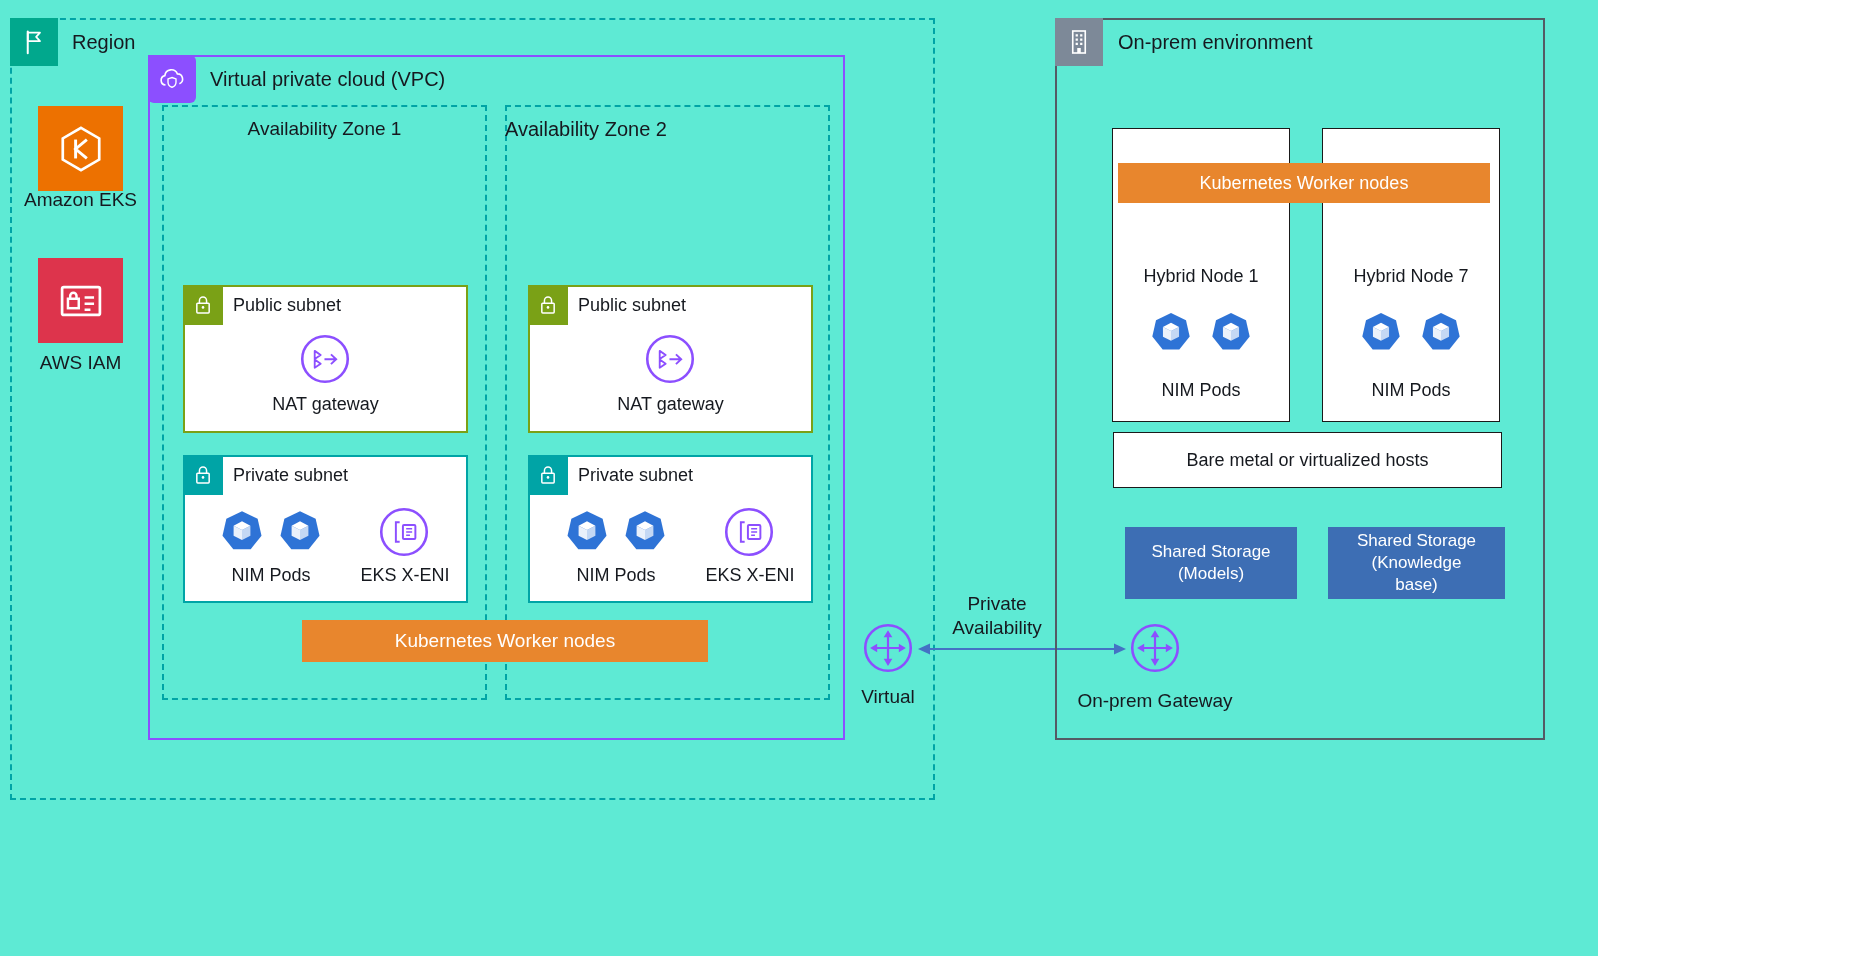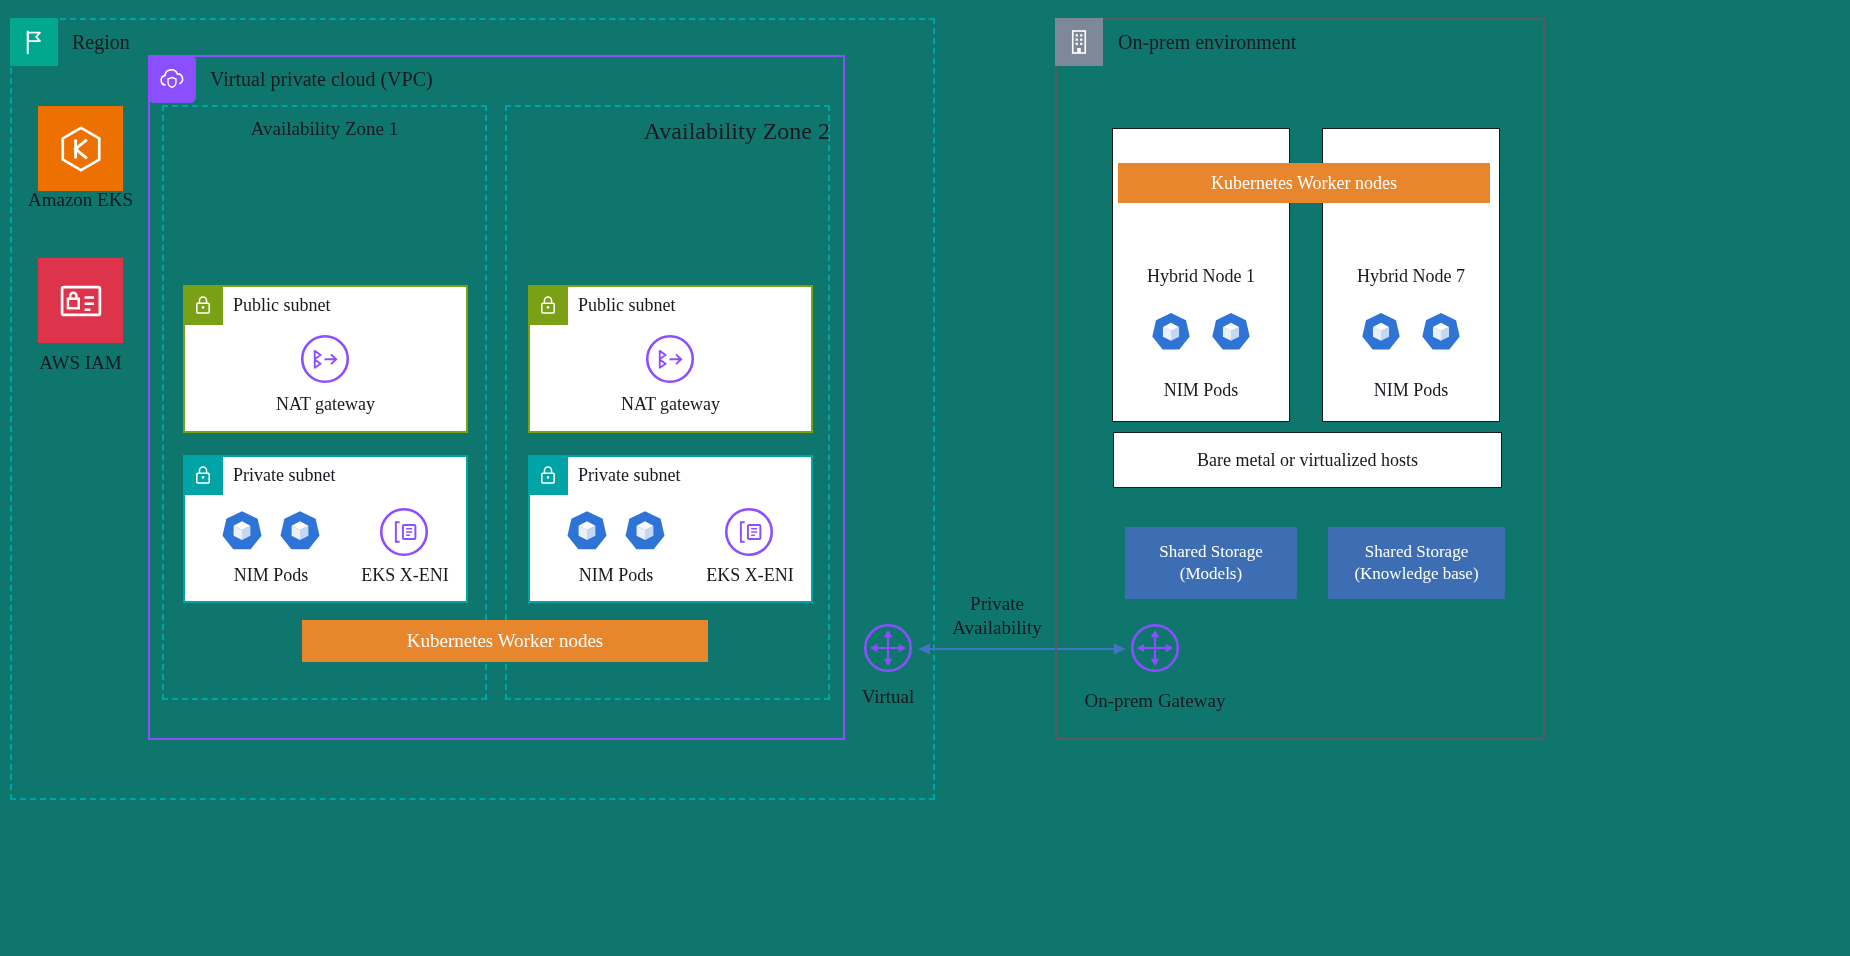--- a/index.html
+++ b/index.html
@@ -1,21 +1,21 @@
 <!DOCTYPE html>
 <html><head>
 <meta charset="utf-8">
 <style>
   * { margin:0; padding:0; box-sizing:border-box; }
   body {
     font-family:"Liberation Sans", sans-serif;
     background:#ffffff;
     color:#16191f;
   }
-  .canvas { position:relative; width:1850px; height:956px; background:#0f766e; overflow:hidden;font-family:Liberation Serif, serif; }
+  .canvas { position:relative; width:1598px; height:956px; background:#5eead4; overflow:hidden; }
   .abs { position:absolute; }
 
   
   .region-box { left:10px; top:18px; width:925px; height:782px; border:2px dashed #00A4A6; }
   .region-icon { left:10px; top:18px; width:48px; height:48px; background:#01A88D;
                  display:flex; align-items:center; justify-content:center; }
   .region-title { left:72px; top:18px; height:48px; line-height:48px; font-size:20px; }
 
   .eks-icon { left:38px; top:106px; width:85px; height:85px; background:#ED7100;
               display:flex; align-items:center; justify-content:center; }
@@ -26,21 +26,21 @@
 
   
   .vpc-box { left:148px; top:55px; width:697px; height:685px; border:2px solid #8C4FFF; }
   .vpc-icon { left:148px; top:55px; width:48px; height:48px; background:#8C4FFF; border-radius:6px;
               display:flex; align-items:center; justify-content:center; }
   .vpc-title { left:210px; top:55px; height:48px; line-height:48px; font-size:20px; }
 
   .az1-box { left:162px; top:105px; width:325px; height:595px; border:2px dashed #00A4A6; }
   .az2-box { left:505px; top:105px; width:325px; height:595px; border:2px dashed #00A4A6; }
   .az1-title { left:162px; top:118px; width:325px; text-align:center; font-size:19px; }
-  .az2-title { left:505px; top:118px; width:325px; text-align:right; font-size:24px; }
+  .az2-title { left:505px; top:118px; width:325px; text-align:left; font-size:20px; }
 
   
   .subnet { background:#fff; }
   .ps1 { left:183px; top:285px; width:285px; height:148px; border:2px solid #7AA116; }
   .ps2 { left:528px; top:285px; width:285px; height:148px; border:2px solid #7AA116; }
   .prs1 { left:183px; top:455px; width:285px; height:148px; border:2px solid #00A4A6; }
   .prs2 { left:528px; top:455px; width:285px; height:148px; border:2px solid #00A4A6; }
 
   .lock40 { width:40px; height:40px; display:flex; align-items:center; justify-content:center; }
   .green-bg { background:#7AA116; }

